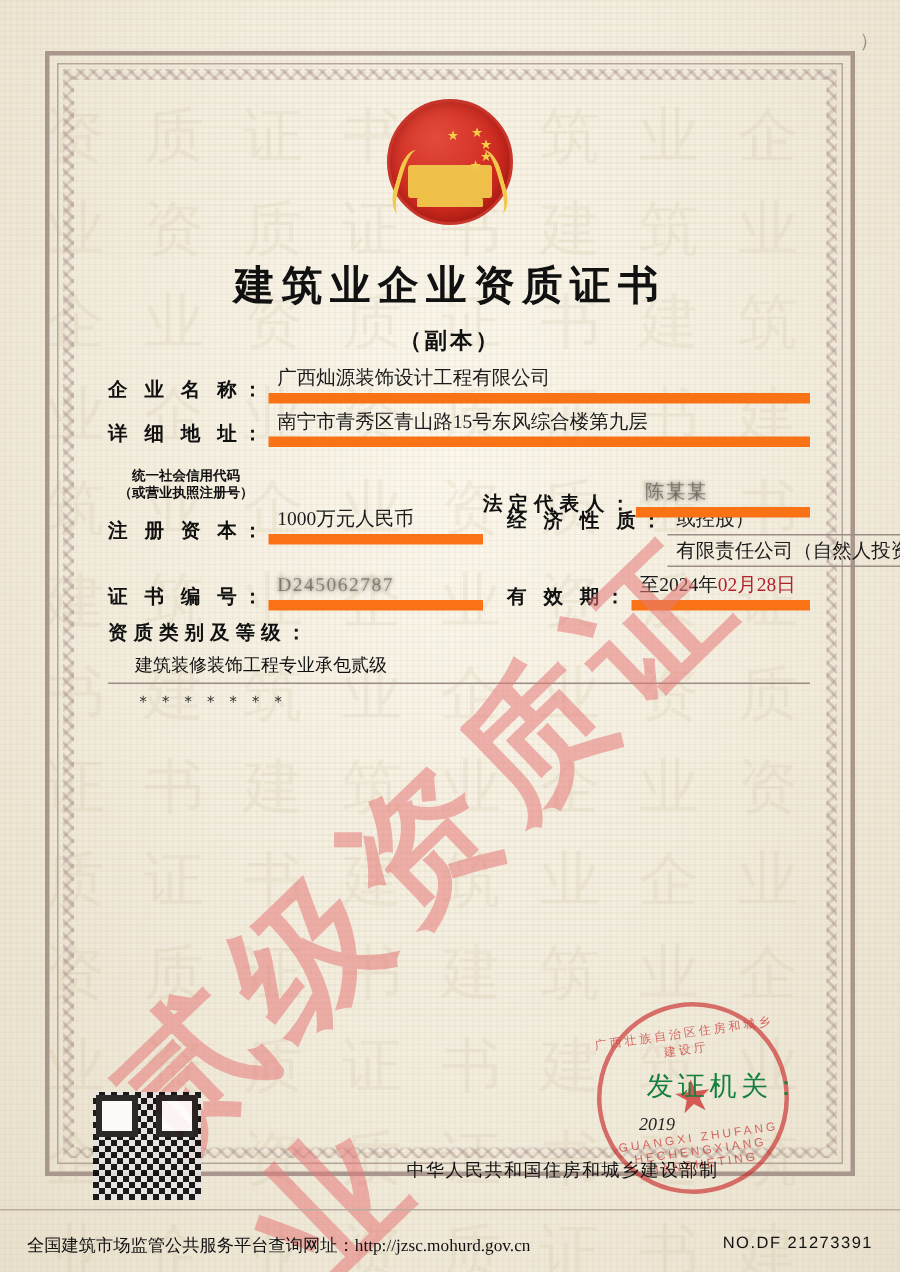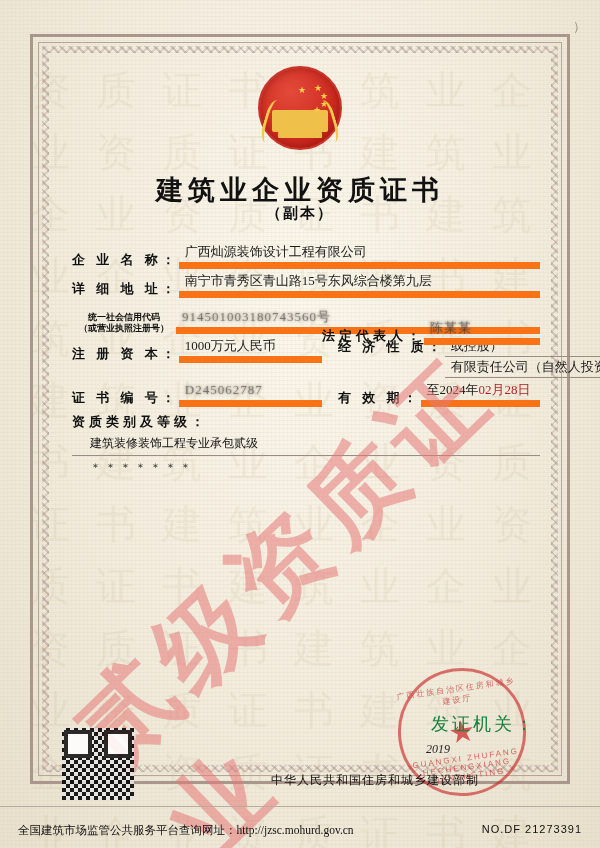--- a/index.html
+++ b/index.html
@@ -149,21 +149,21 @@
     text-align: center;
     font-family: "Liberation Serif", serif;
     font-weight: bold;
     font-size: 27px;
     letter-spacing: 5px;
     color: #111111;
   }
   .subtitle {
     position: absolute;
     left: 0; right: 0;
-    top: 204px;
+    top: 218px;
     text-align: center;
     font-family: "Liberation Serif", serif;
     font-weight: bold;
     font-size: 15px;
     letter-spacing: 2px;
     color: #111111;
   }
 
   
   .fields {
@@ -412,21 +412,20 @@
     <div class="rowline">
       <div class="lbl">详 细 地 址：</div>
       <div class="val">南宁市青秀区青山路15号东风综合楼第九层</div>
     </div>
 
     <div class="rowline" style="align-items:flex-end; min-height:34px;">
       <div style="width:104px;">
         <div class="lbl small" style="text-align:center;">统一社会信用代码</div>
         <div class="lbl small" style="text-align:center;">（或营业执照注册号）</div>
       </div>
-      <div class="val blur">914501003180743560号</div>
     </div>
 
     <div class="rowline twocol" style="align-items:flex-start;">
       <div class="half left" style="align-items:flex-end;">
         <div class="lbl">注 册 资 本：</div>
         <div class="val">1000万元人民币</div>
       </div>
       <div class="half" style="align-items:flex-start;">
         <div class="lbl" style="margin-top:2px;text-align:center;">经 济 性 质：</div>
         <div style="flex:1;">

